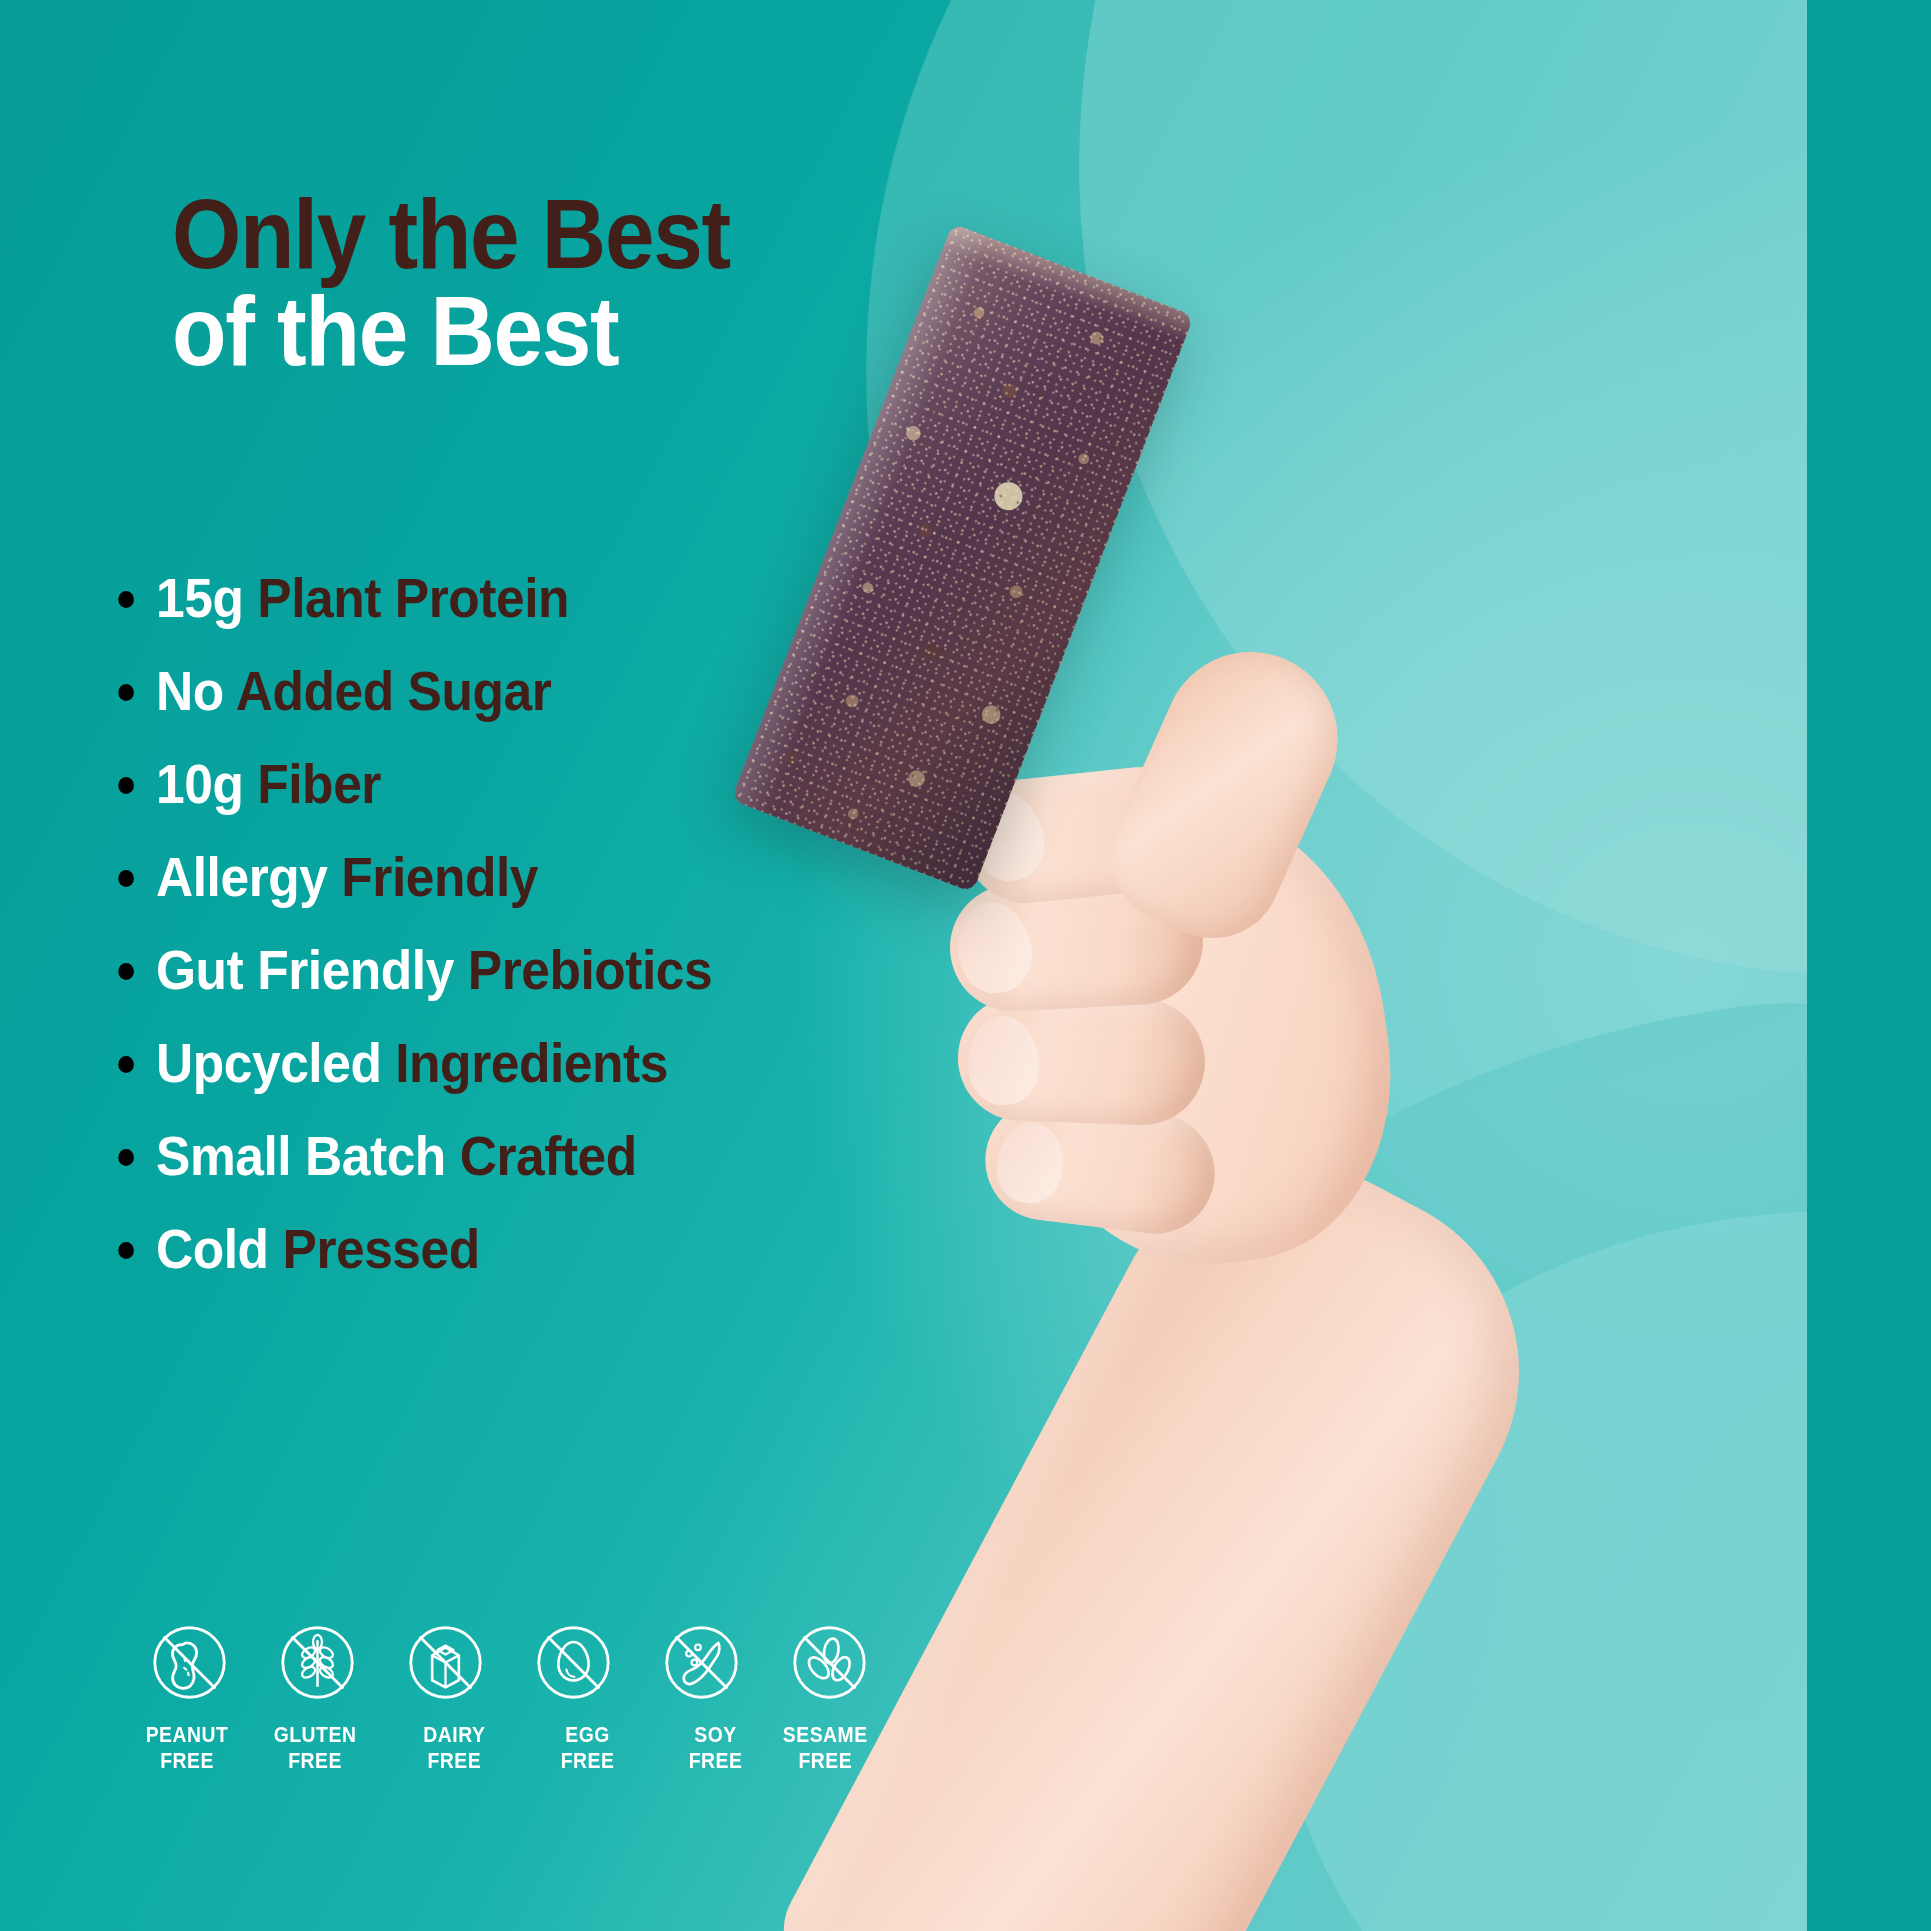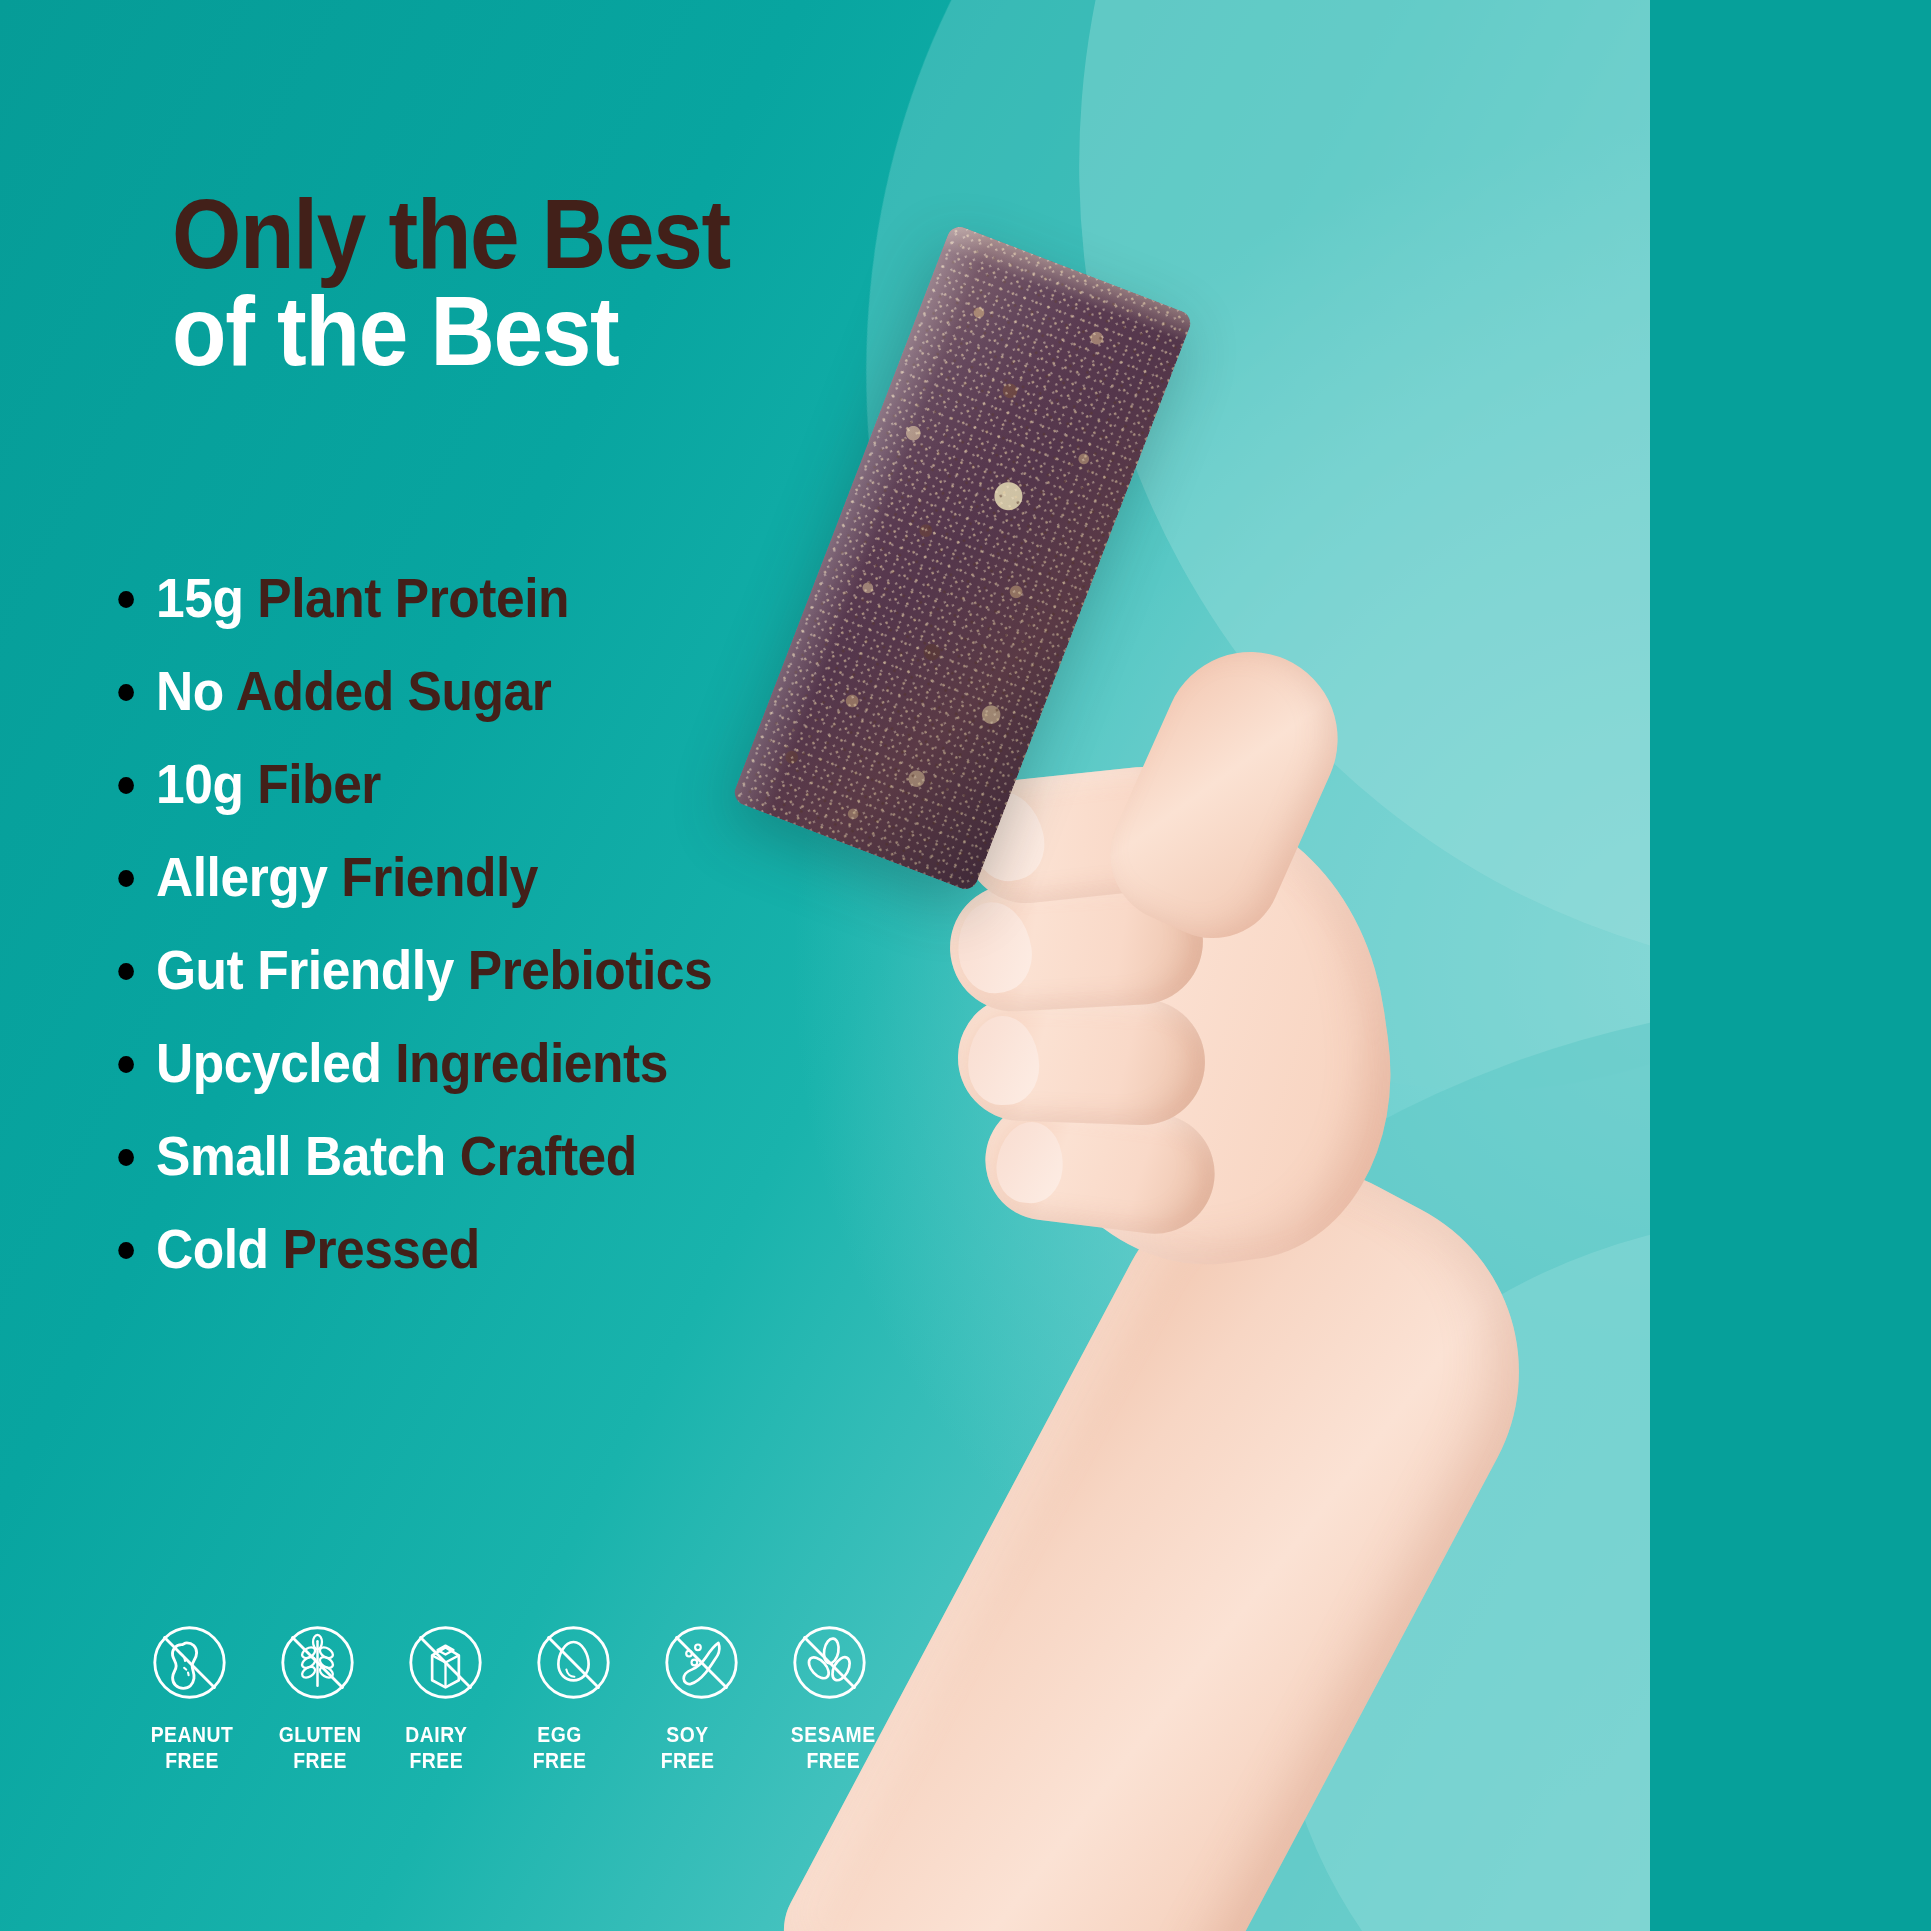--- a/index.html
+++ b/index.html
@@ -3,21 +3,21 @@
 <meta charset="utf-8">
 <style>
   * { margin:0; padding:0; box-sizing:border-box; }
   html,body { width:1931px; height:1931px; overflow:hidden; }
   body {
     font-family:"Liberation Sans", sans-serif;
     background:#06a09a;
     position:relative;
   }
   .stage {
-    position:absolute; inset:0; width:1650px; height:1931px; overflow:hidden;
+    position:absolute; inset:0; width:1807px; height:1931px; overflow:hidden;
   }
 
   
   .bg-base {
     position:absolute; inset:0;
     background:
       radial-gradient(1448px 1352px at 1690px 966px, #8ddbd9 0%, #6ed0cf 28%, rgba(110,208,207,0) 62%),
       linear-gradient(118deg, #069c97 0%, #08a5a0 30%, #19b3ac 52%, #4fc6c3 72%, #8ad8d6 100%);
   }
   .wave {
@@ -77,21 +77,21 @@
     transform-origin:left center;
   }
   .feature .hi { color:#ffffff; }
   .feature .lo { color:#422019; }
 
   
   .badges {
     position:absolute; left:145px; top:1618px;
     display:flex; gap:39px;
   }
-  .badge { width:89px; display:flex; flex-direction:column; align-items:flex-start; }
+  .badge { width:89px; display:flex; flex-direction:column; align-items:flex-end; }
   .badge .ring { width:89px; height:89px; display:block; }
   .badge .cap {
     margin-top:15.4px;
     color:#ffffff;
     font-weight:700;
     font-size:22px;
     line-height:1.18;
     letter-spacing:0.6px;
     text-align:center;
     transform:scaleX(.88);

